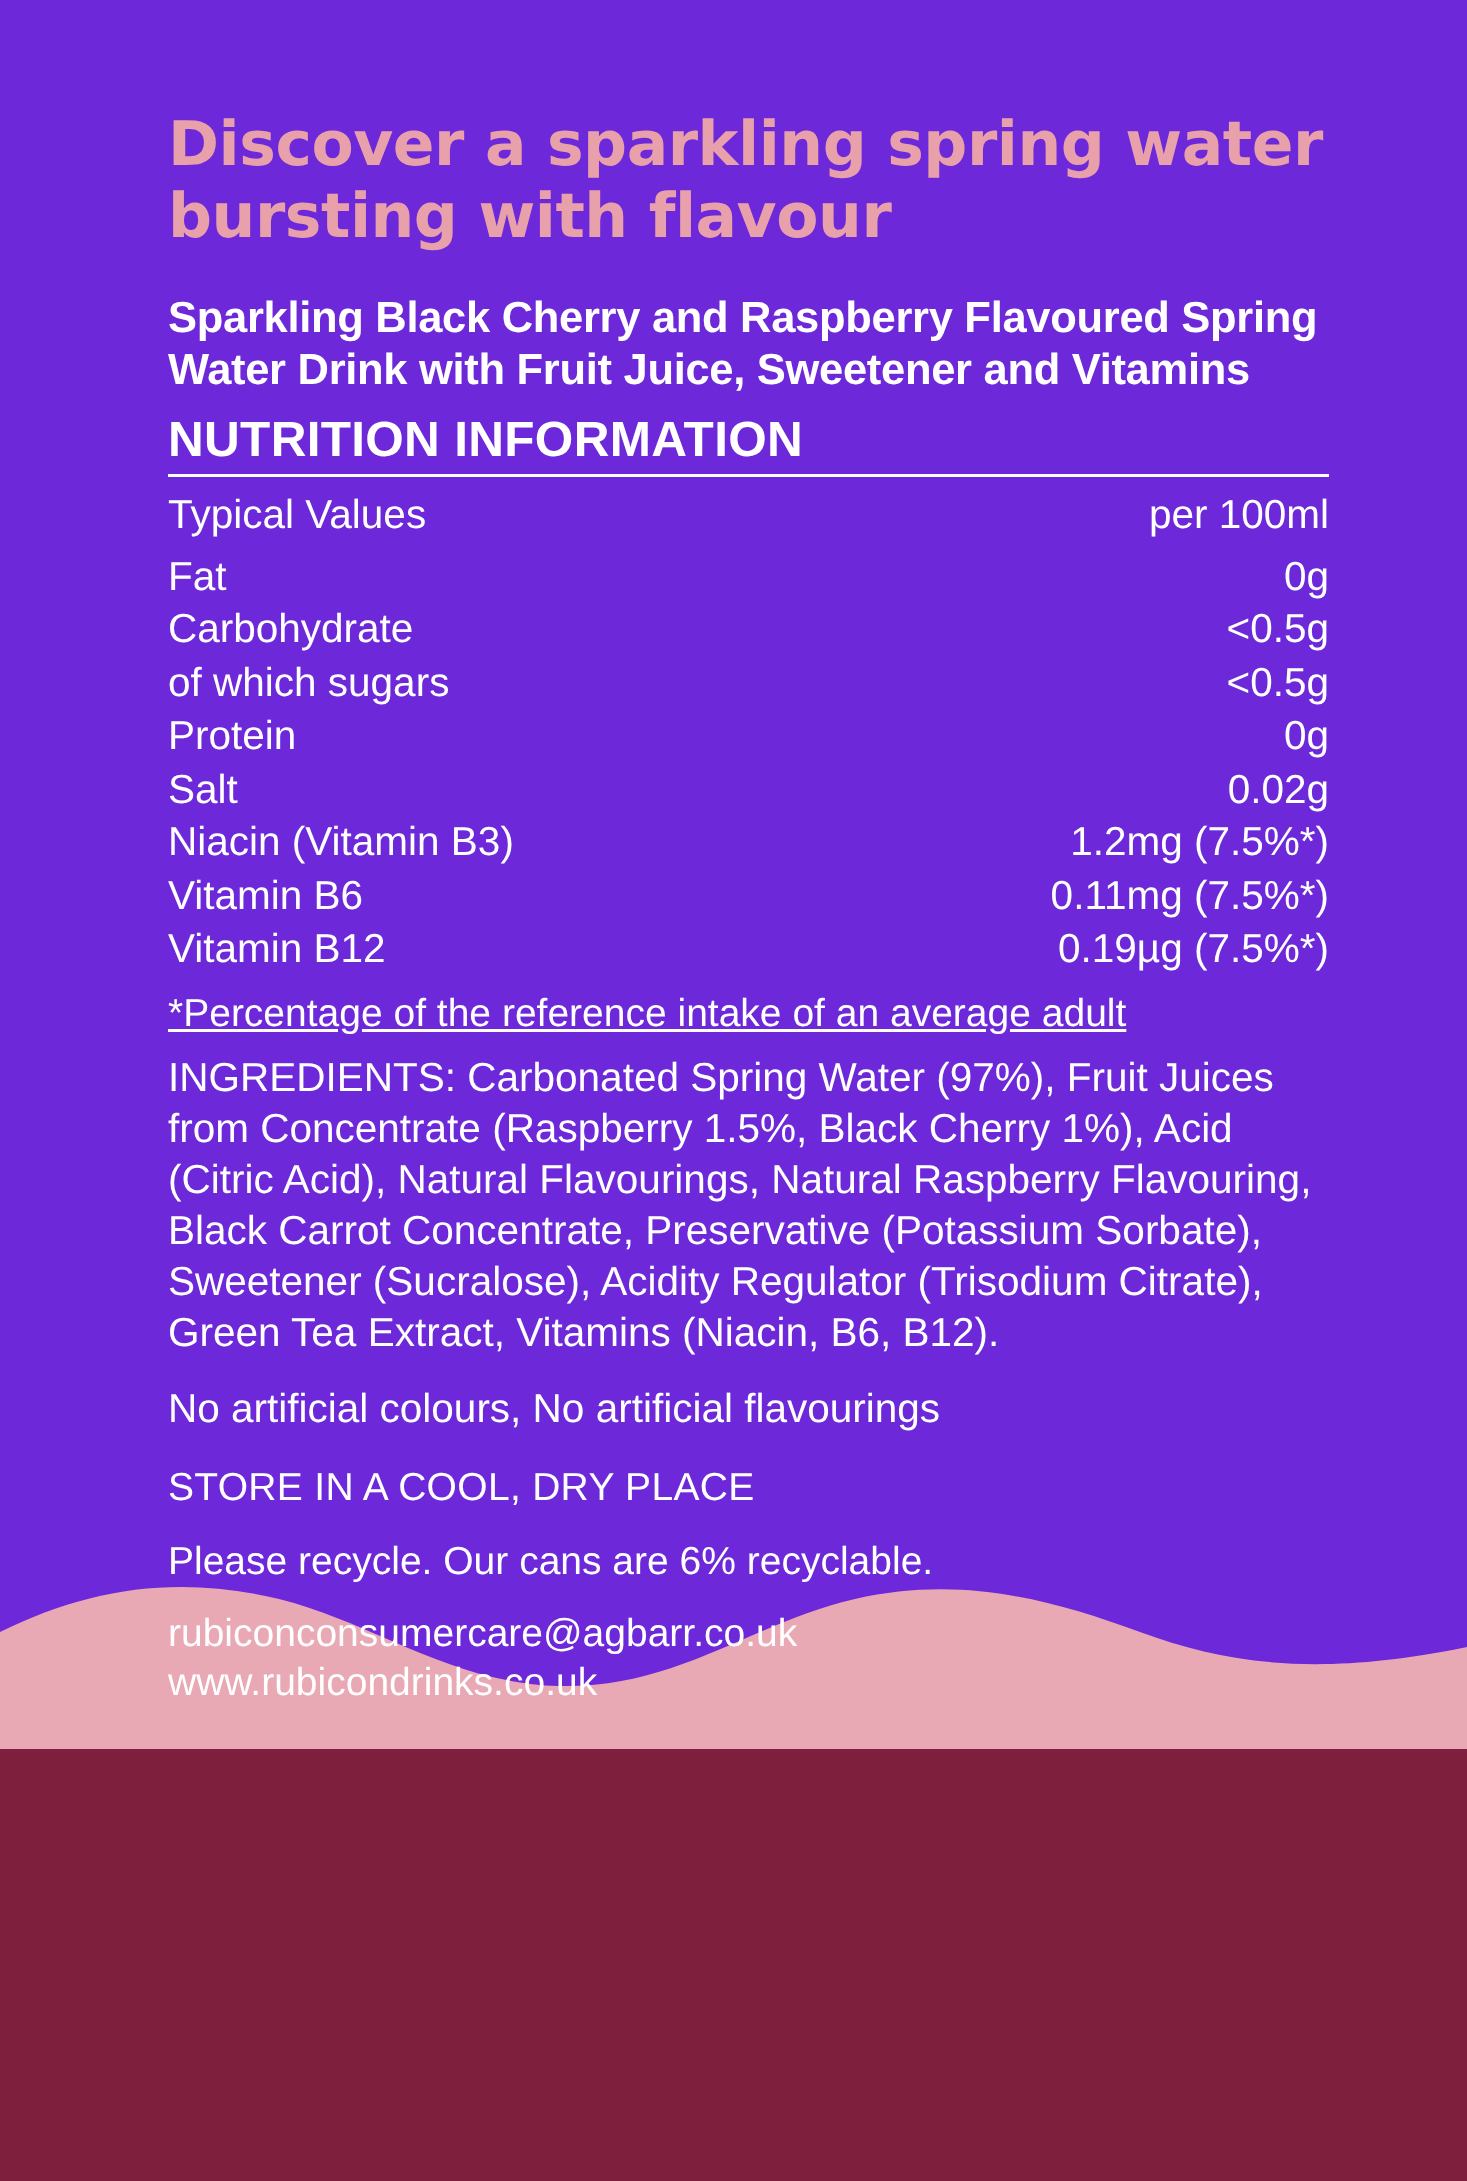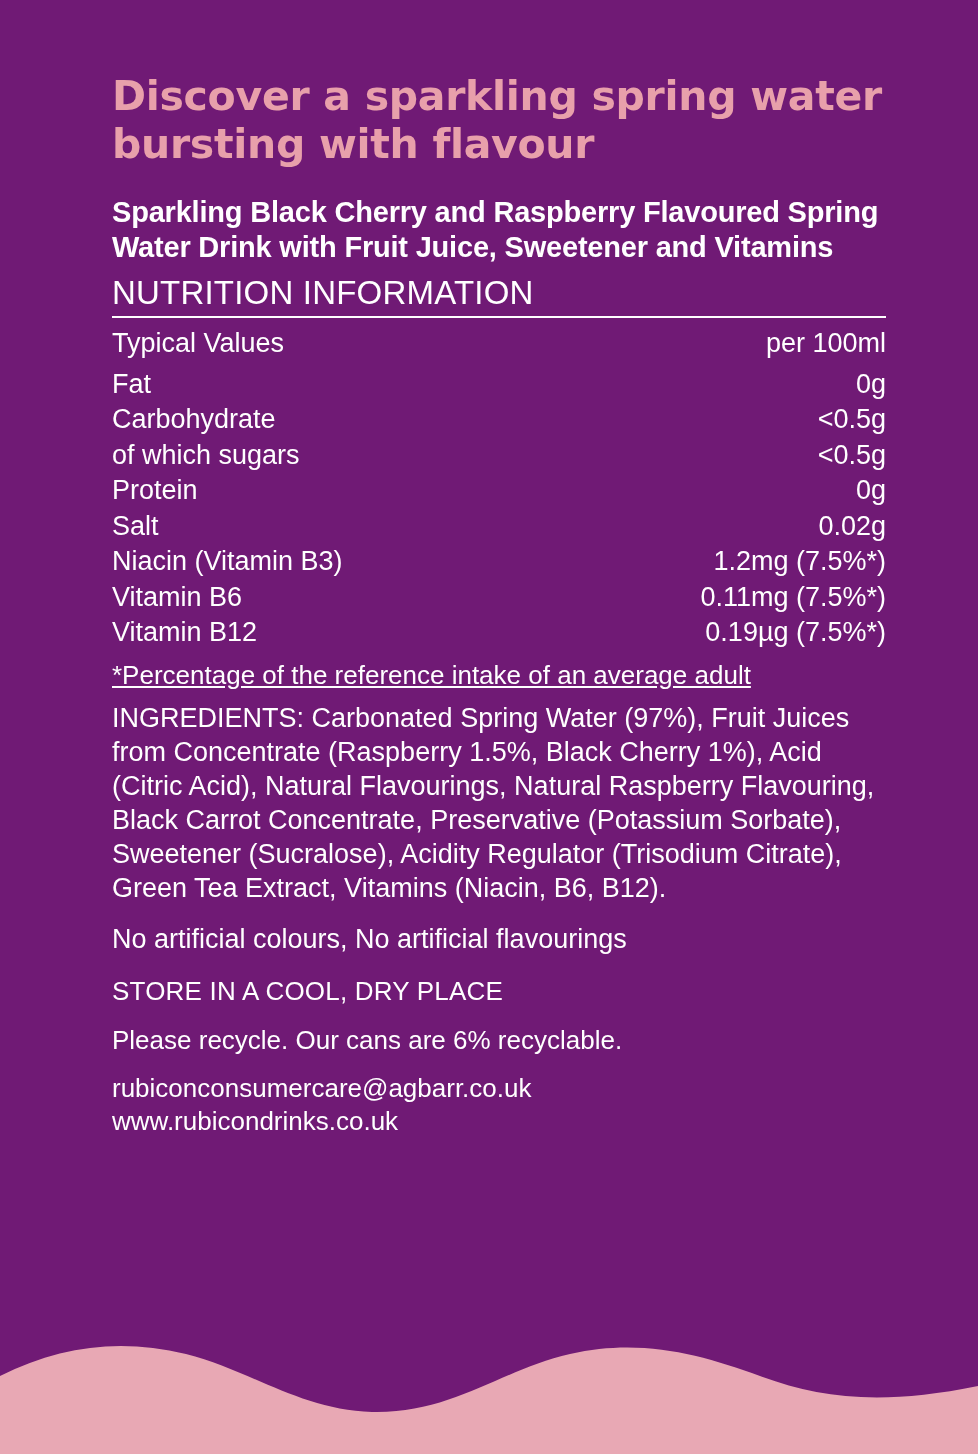--- a/index.html
+++ b/index.html
@@ -11,22 +11,22 @@
     width: 978px;
     height: 1454px;
     background: #7d1f3d;
     font-family: "Liberation Sans", sans-serif;
     overflow: hidden;
     position: relative;
   }
   .label-root {
     position: relative;
     width: 978px;
-    height: 1454px;
-    background: #701a75;
+    height: 1166px;
+    background: #6d28d9;
     overflow: hidden;
   }
   
   .wave-wrap {
     position: absolute;
     left: 0;
     bottom: 0;
     width: 978px;
     height: 130px;
     z-index: 1;
@@ -55,21 +55,21 @@
     font-size: 29px;
     line-height: 1.22;
     font-weight: bold;
     margin: 0 0 4px 0;
     letter-spacing: -0.2px;
     max-width: 790px;
   }
   .nutrition-title {
     color: #ffffff;
     font-size: 33px;
-    font-weight: normal;
+    font-weight: bold;
     letter-spacing: 0.2px;
     margin: 8px 0 0 0;
     padding-bottom: 4px;
   }
   .rule {
     height: 2px;
     background: #ffffff;
     width: 100%;
     margin: 0 0 8px 0;
   }

